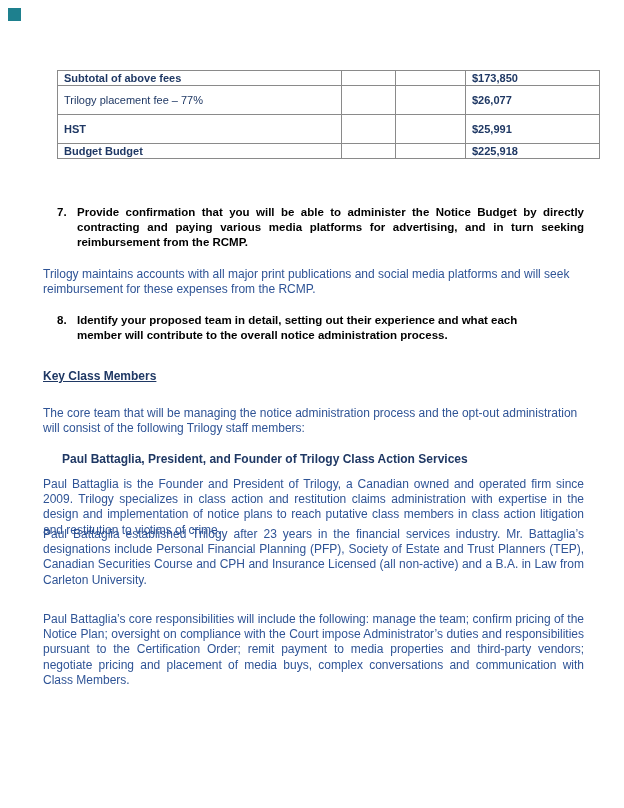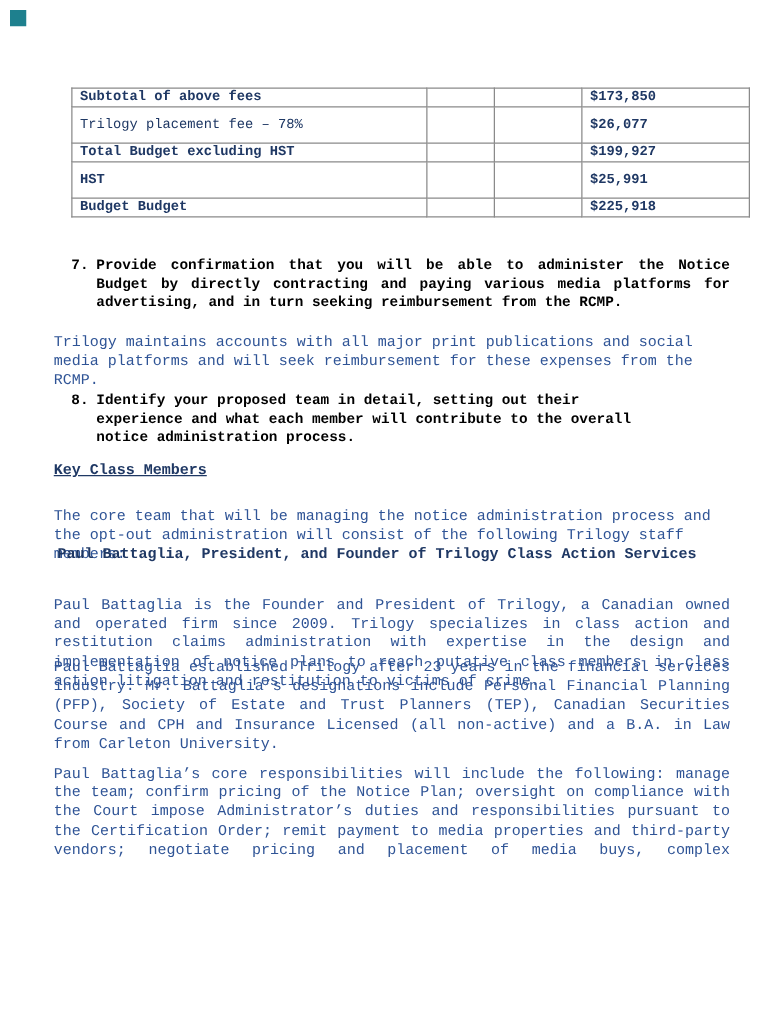--- a/index.html
+++ b/index.html
@@ -1,21 +1,21 @@
 <!DOCTYPE html>
 <html><head>
 <meta charset="utf-8">
 <style>
   html, body { margin: 0; padding: 0; background: #ffffff; }
   .page {
     position: relative;
     width: 624px;
     height: 688px;
     background: #ffffff;
-    font-family: Liberation Mono, monospace;
+    font-family: Liberation Sans, sans-serif;
     overflow: hidden;
   }
   .corner-marker {
     position: absolute;
     left: 8px; top: 8px;
     width: 13px; height: 13px;
     background: #1e808e;
   }
   
   .budget-table {
@@ -78,21 +78,21 @@
     left: 43px; top: 369px;
     margin: 0;
     color: #1F3864;
     font-size: 12px;
     font-weight: bold;
     text-decoration: underline;
   }
   .sub-heading {
     position: absolute;
     left: 46px; top: 436px;
-    margin: 0;
+    margin: 16px;
     color: #1F3864;
     font-size: 12px;
     font-weight: bold;
     text-align: center;
   }
   
   .page-number {
     position: absolute;
     left: 12px; top: 716px;
     width: 624px;
@@ -116,30 +116,24 @@
         <col class="col-amount">
     </colgroup>
     <tbody>
       <tr class="slim">
         <td>Subtotal of above fees</td>
         <td></td>
         <td></td>
         <td>$173,850</td>
       </tr>
       <tr class="tall">
-        <td class="regular">Trilogy placement fee – 78%</td>
+        <td class="regular">Trilogy placement fee – 77%</td>
         <td></td>
         <td></td>
         <td>$26,077</td>
-      </tr>
-      <tr class="slim">
-        <td>Total Budget excluding HST</td>
-        <td></td>
-        <td></td>
-        <td>$199,927</td>
       </tr>
       <tr class="tall">
         <td>HST</td>
         <td></td>
         <td></td>
         <td>$25,991</td>
       </tr>
       <tr class="slim">
         <td>Budget Budget</td>
         <td></td>

